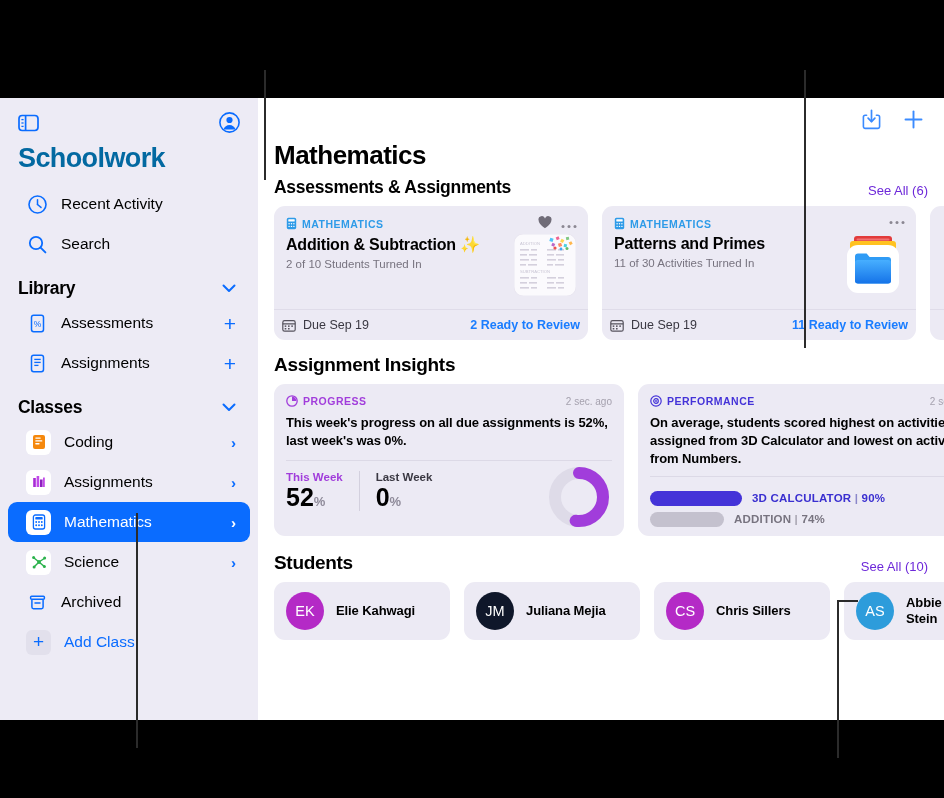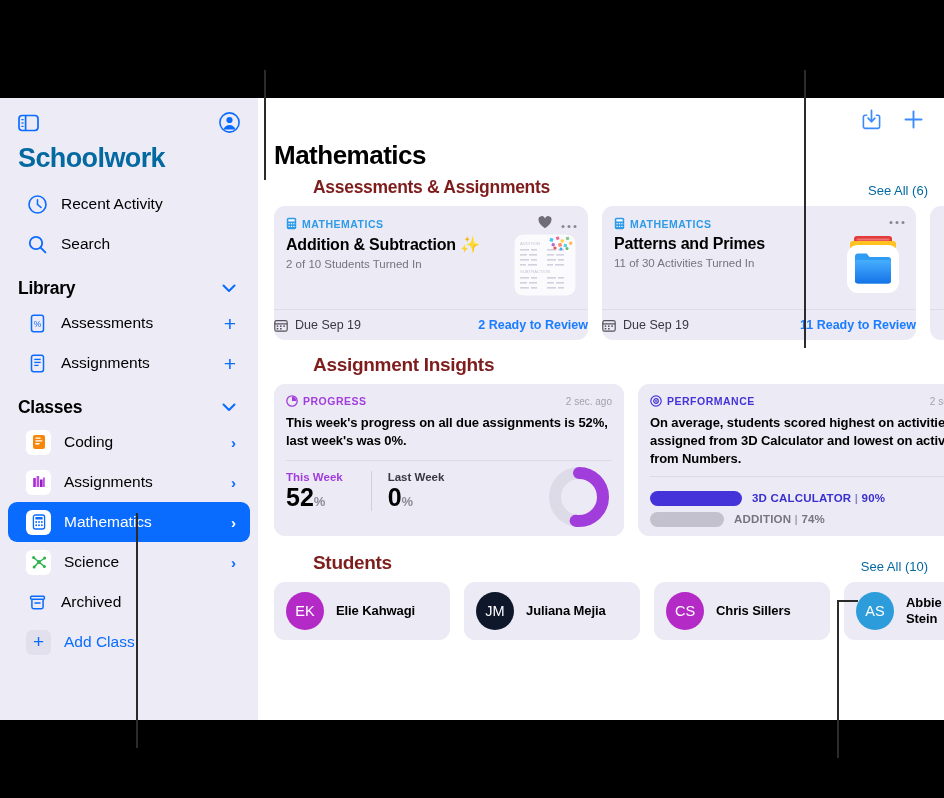--- a/index.html
+++ b/index.html
@@ -71,23 +71,23 @@
   }
   .tb-btn { color: #3B8BFF; display: flex; align-items: center; cursor: pointer; }
   .page-title {
     font-size: 26px; font-weight: bold; color: #000; letter-spacing: -0.5px;
     padding: 0 0 2px 16px;
   }
   .section-head {
     display: flex; align-items: flex-end; justify-content: space-between;
     padding: 4px 16px 8px 16px;
   }
-  .section-head .st { font-size: 17.5px; font-weight: bold; color: #7f1d1d; letter-spacing: -0.3px; margin-left: 39px; }
+  .section-head .st { font-size: 17.5px; font-weight: bold; color: #000000; letter-spacing: -0.3px; }
   .section-head.big .st { font-size: 19px; }
-  .see-all { font-size: 13px; color: #0369a1; cursor: pointer; margin-left: 6px; }
+  .see-all { font-size: 13px; color: #6d28d9; cursor: pointer; margin-left: 6px; }
 
   .card-row { display: flex; gap: 14px; padding-left: 16px; }
 
   
   .a-card {
     width: 314px; flex: 0 0 auto; background: #ECEAF4; border-radius: 11px;
     overflow: hidden; position: relative;
   }
   .a-card.stub { width: 28px; }
   .a-body { padding: 11px 12px 0 12px; height: 103px; position: relative; }
@@ -97,39 +97,39 @@
   }
   .a-title { font-size: 16px; font-weight: bold; color: #000; margin-top: 5px; letter-spacing: -0.2px; }
   .a-sub { font-size: 11.5px; color: #77737F; margin-top: 4px; }
   .a-actions { position: absolute; right: 11px; top: 10px; display: flex; align-items: center; gap: 9px; }
   .heart { color: #706C78; font-size: 13px; }
   .dots { color: #8B8792; font-size: 15px; letter-spacing: 1.5px; line-height: 8px; }
   .a-thumb { position: absolute; right: 12px; top: 28px; width: 62px; height: 62px; }
   .a-foot {
     height: 31px; border-top: 1px solid #DFDCE9;
     display: flex; align-items: center; justify-content: space-between;
-    padding: 0 0;
+    padding: 0 8px;
   }
   .a-due { display: flex; align-items: center; gap: 7px; font-size: 12.5px; color: #3A3842; }
   .a-review { font-size: 12.5px; font-weight: bold; color: #1A7DFF; }
 
   
   .i-card {
     width: 350px; flex: 0 0 auto; background: #ECEAF4; border-radius: 11px;
     padding: 11px 12px 12px 12px; position: relative; height: 152px;
   }
   .i-card.stub { width: 28px; padding: 0; }
   .i-top { display: flex; align-items: center; justify-content: space-between; }
   .i-kick { display: flex; align-items: center; gap: 5px; }
   .i-kick .ktext { font-size: 10.5px; font-weight: bold; letter-spacing: 0.5px; }
   .i-ago { font-size: 10px; color: #A5A1AE; }
   .i-desc { font-size: 13px; font-weight: bold; color: #000; margin-top: 7px; line-height: 1.38; letter-spacing: -0.1px; }
   .i-div { height: 1px; background: #DCD9E6; margin: 10px 0 0 0; }
 
-  .prog-stats { display: flex; align-items: flex-end; gap: 12px; margin-top: 10px; }
+  .prog-stats { display: flex; align-items: flex-end; gap: 0; margin-top: 10px; }
   .stat { padding-right: 16px; }
   .stat + .stat { border-left: 1px solid #D3D0DE; padding-left: 16px; }
   .stat .lab { font-size: 11.5px; font-weight: bold; }
   .stat .lab.cur { color: #A13DDB; }
   .stat .lab.prev { color: #3A3842; }
   .stat .num { font-size: 25px; font-weight: bold; color: #000; line-height: 1.1; margin-top: 1px; }
   .stat .num .pct { font-size: 13px; color: #8E8A99; font-weight: bold; }
   .donut { position: absolute; right: 14px; bottom: 8px; width: 62px; height: 62px; }
 
   .perf-rows { margin-top: 14px; }

